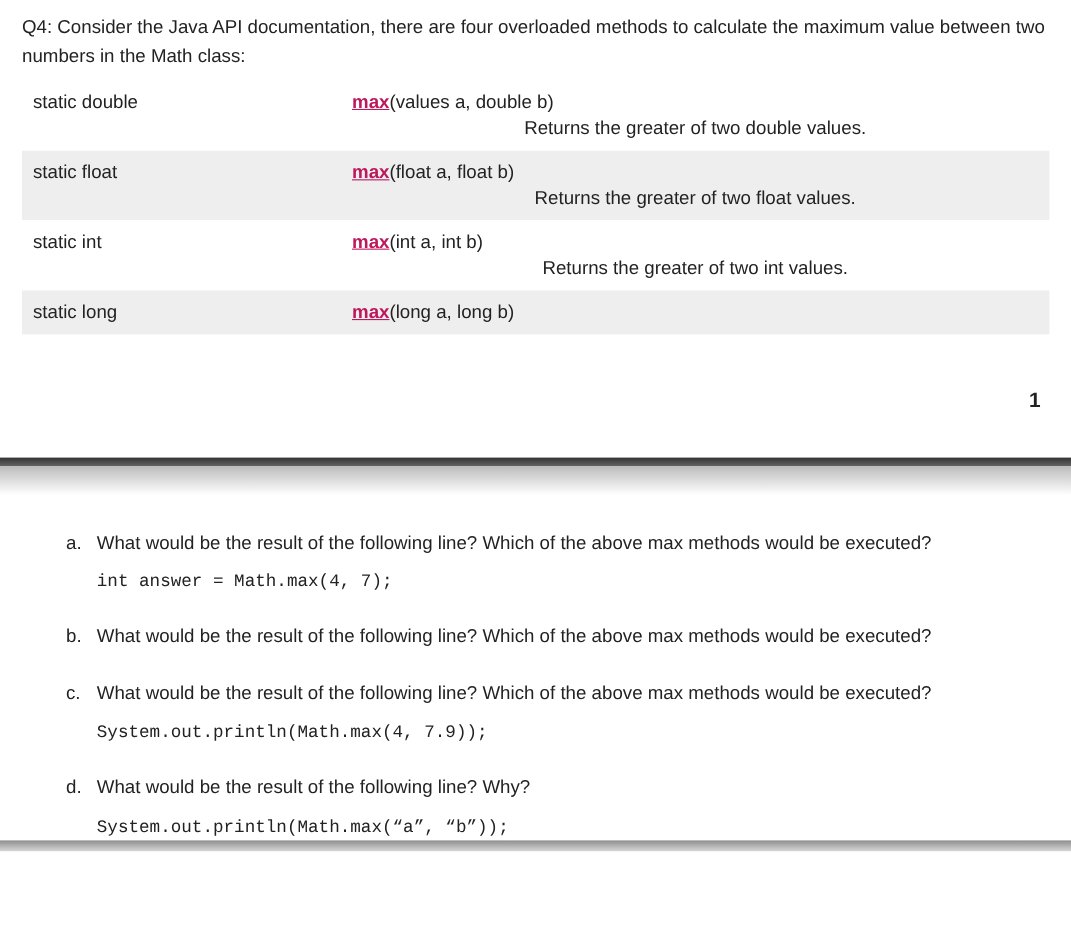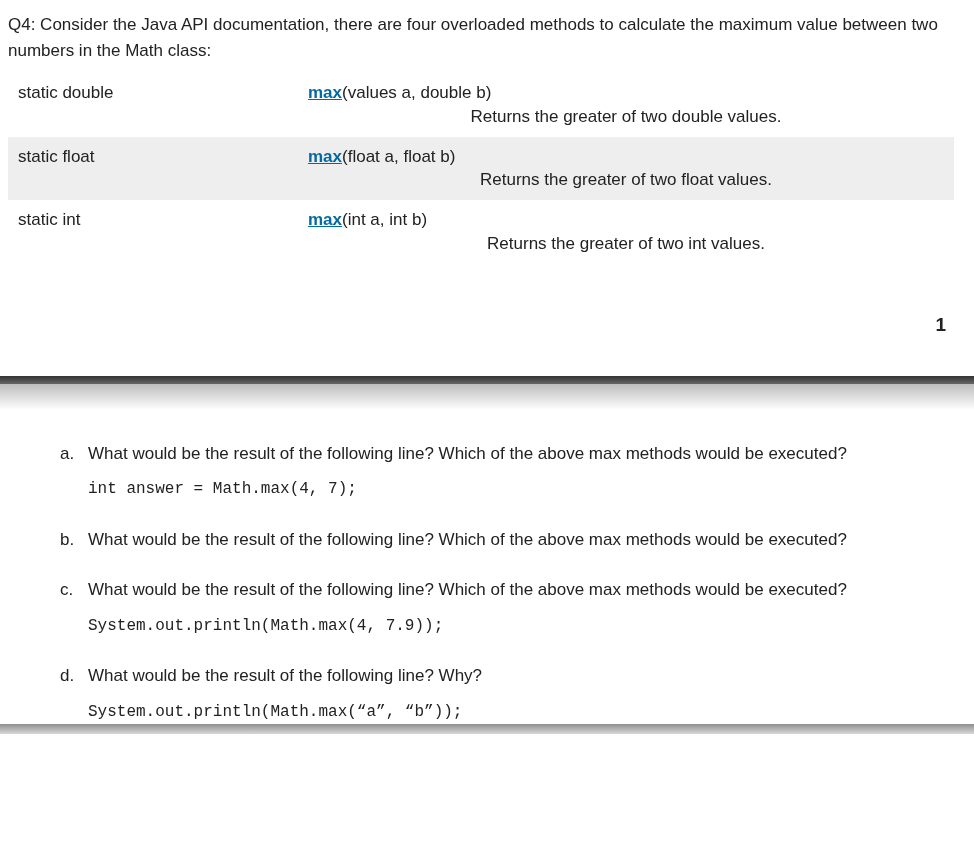--- a/index.html
+++ b/index.html
@@ -4,41 +4,41 @@
 <style>
   * { box-sizing: border-box; margin: 0; padding: 0; }
   body {
     font-family: Verdana, Geneva, sans-serif;
     font-size: 17px;
     color: #222;
     background: #fff;
     width: 974px;
   }
   .page {
-    padding: 12px 20px 0 8px;
+    padding: 12px 20px 0 20px;
   }
   .question-text {
     line-height: 1.5;
     margin-bottom: 10px;
   }
   table.api {
     width: 100%;
     border-collapse: collapse;
     font-size: 17px;
   }
   table.api td {
     padding: 8px 10px;
     vertical-align: top;
     line-height: 1.4;
   }
   table.api tr.odd { background: #ffffff; }
   table.api tr.even { background: #eeeeee; }
   .col-return { width: 290px; }
   .method-link {
-    color: #0369a1;
+    color: #be185d;
     font-weight: bold;
     text-decoration: underline;
   }
   .sig-params { color: #222; }
   .desc { display: block; text-align: center; }
   .page-num {
     text-align: right;
     font-weight: bold;
     font-size: 19px;
     padding: 50px 28px 40px 0;
@@ -107,20 +107,27 @@
         <span class="desc">Returns the greater of two float values.</span>
       </td>
     </tr>
     <tr class="odd">
       <td class="col-return">static int</td>
       <td>
         <span class="method-link">max</span><span class="sig-params">(int a, int b)</span>
         <span class="desc">Returns the greater of two int values.</span>
       </td>
     </tr>
+    <tr class="even">
+      <td class="col-return">static long</td>
+      <td>
+        <span class="method-link">max</span><span class="sig-params">(long a, long b)</span>
+        <span class="desc"></span>
+      </td>
+    </tr>
   </tbody>
     </table>
 </div>
 
 <div class="page-num">1</div>
 
 <div class="divider-area">
   <div class="divider-top"></div>
   <div class="divider-shadow"></div>
 </div>

